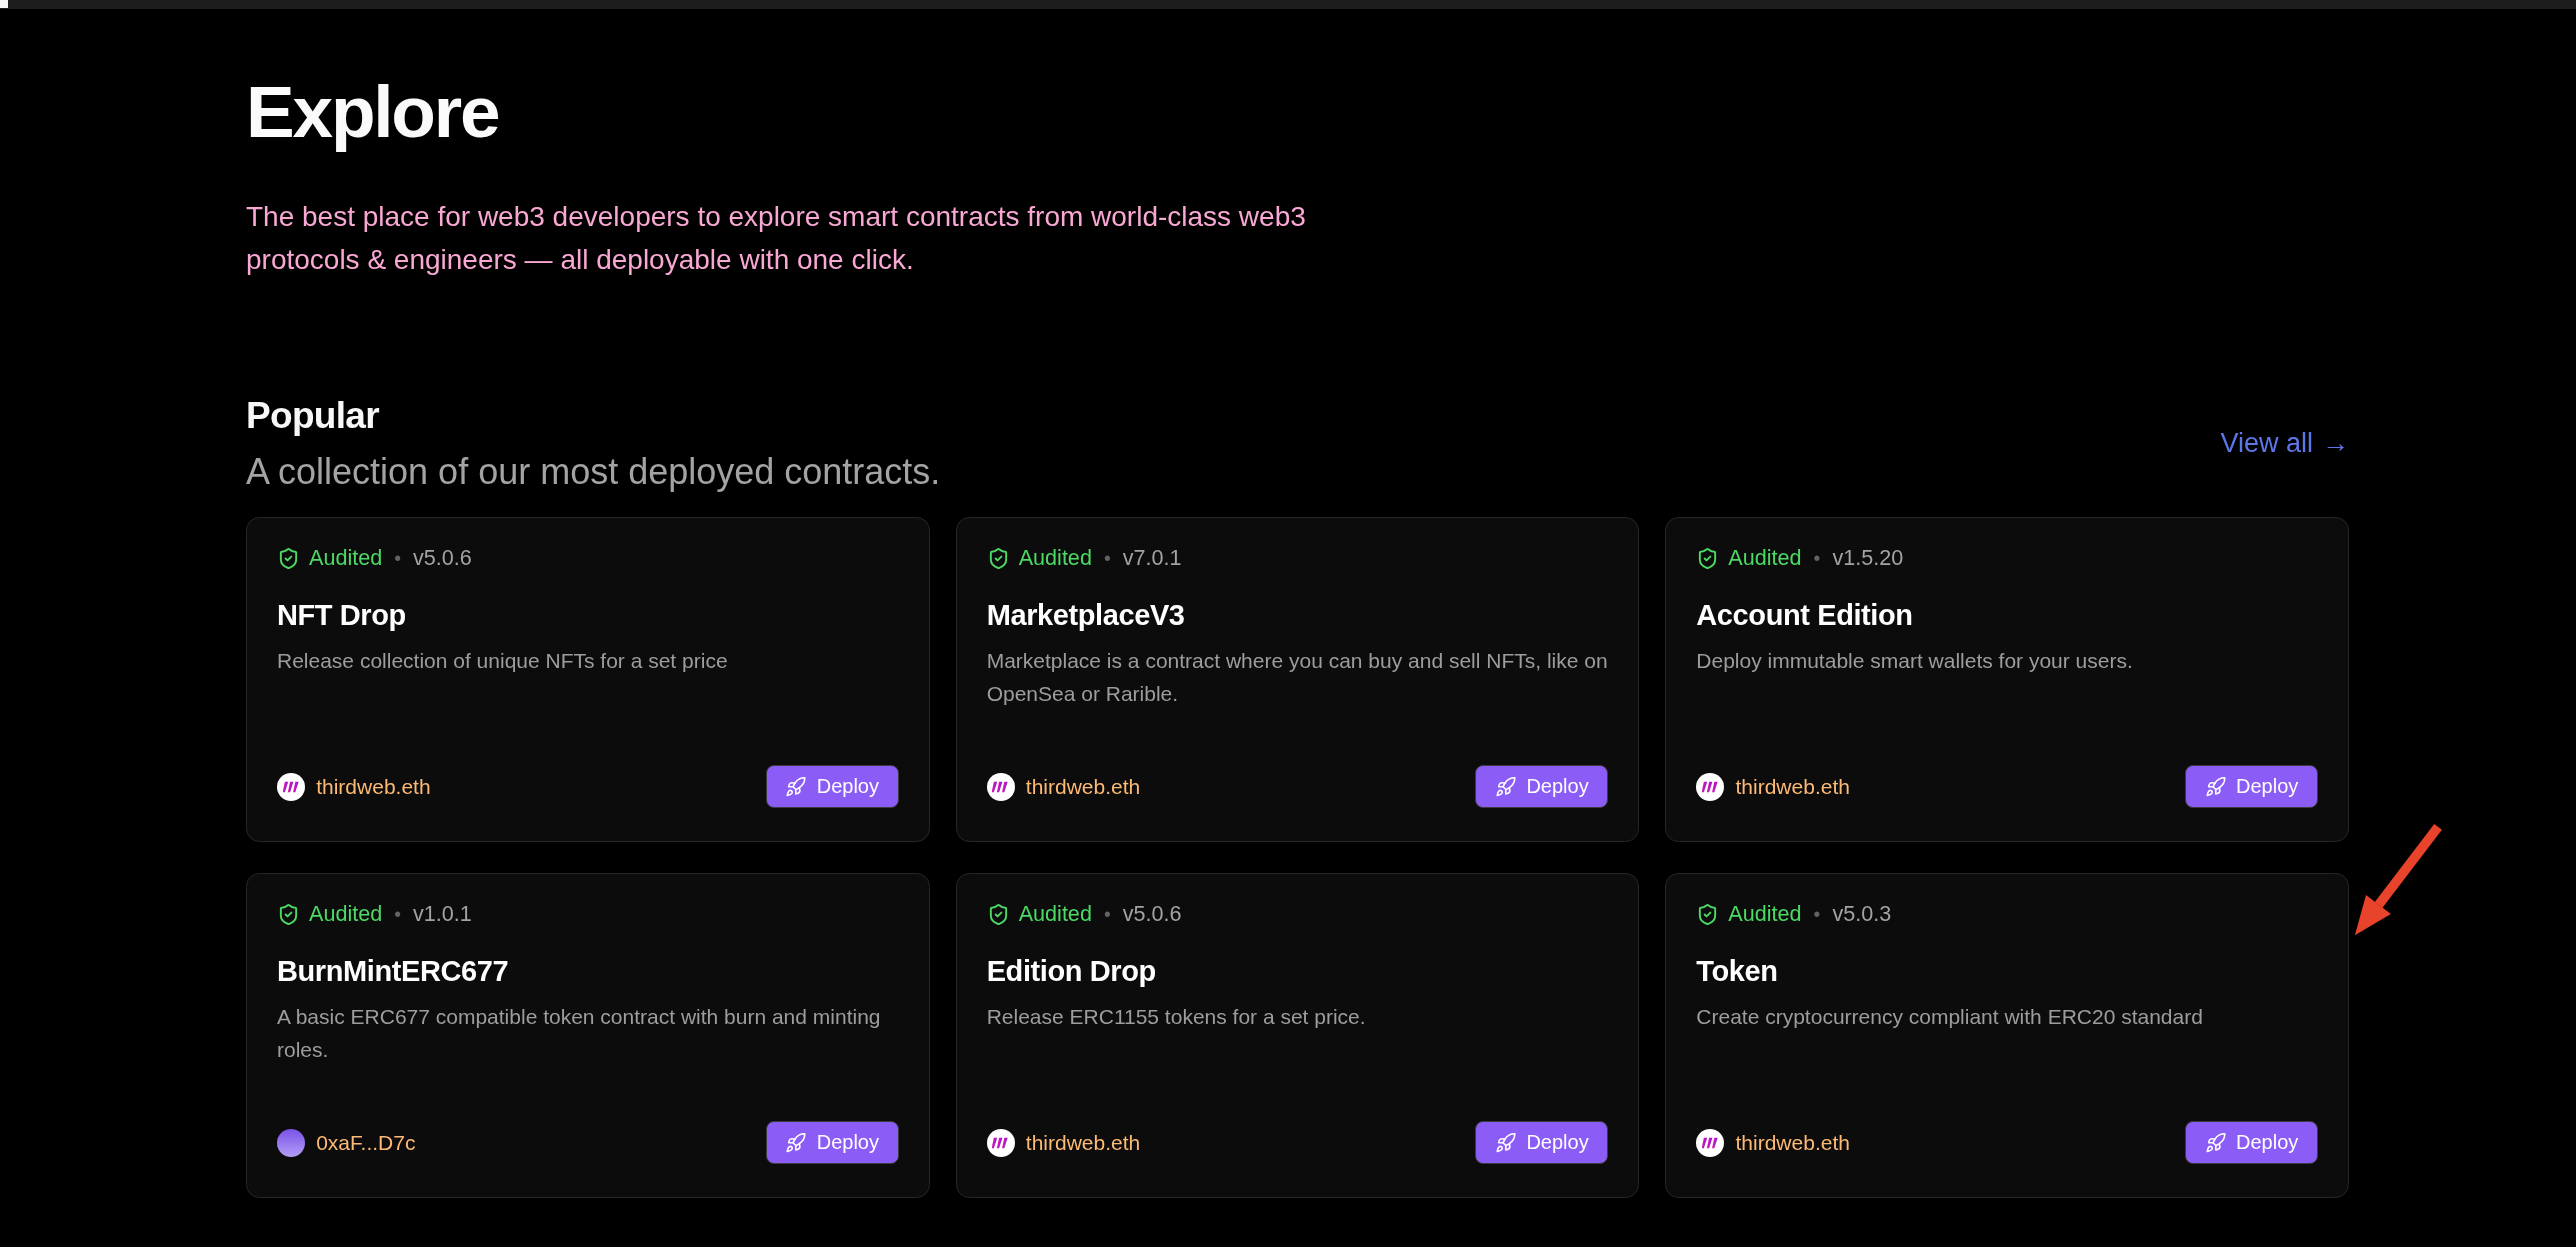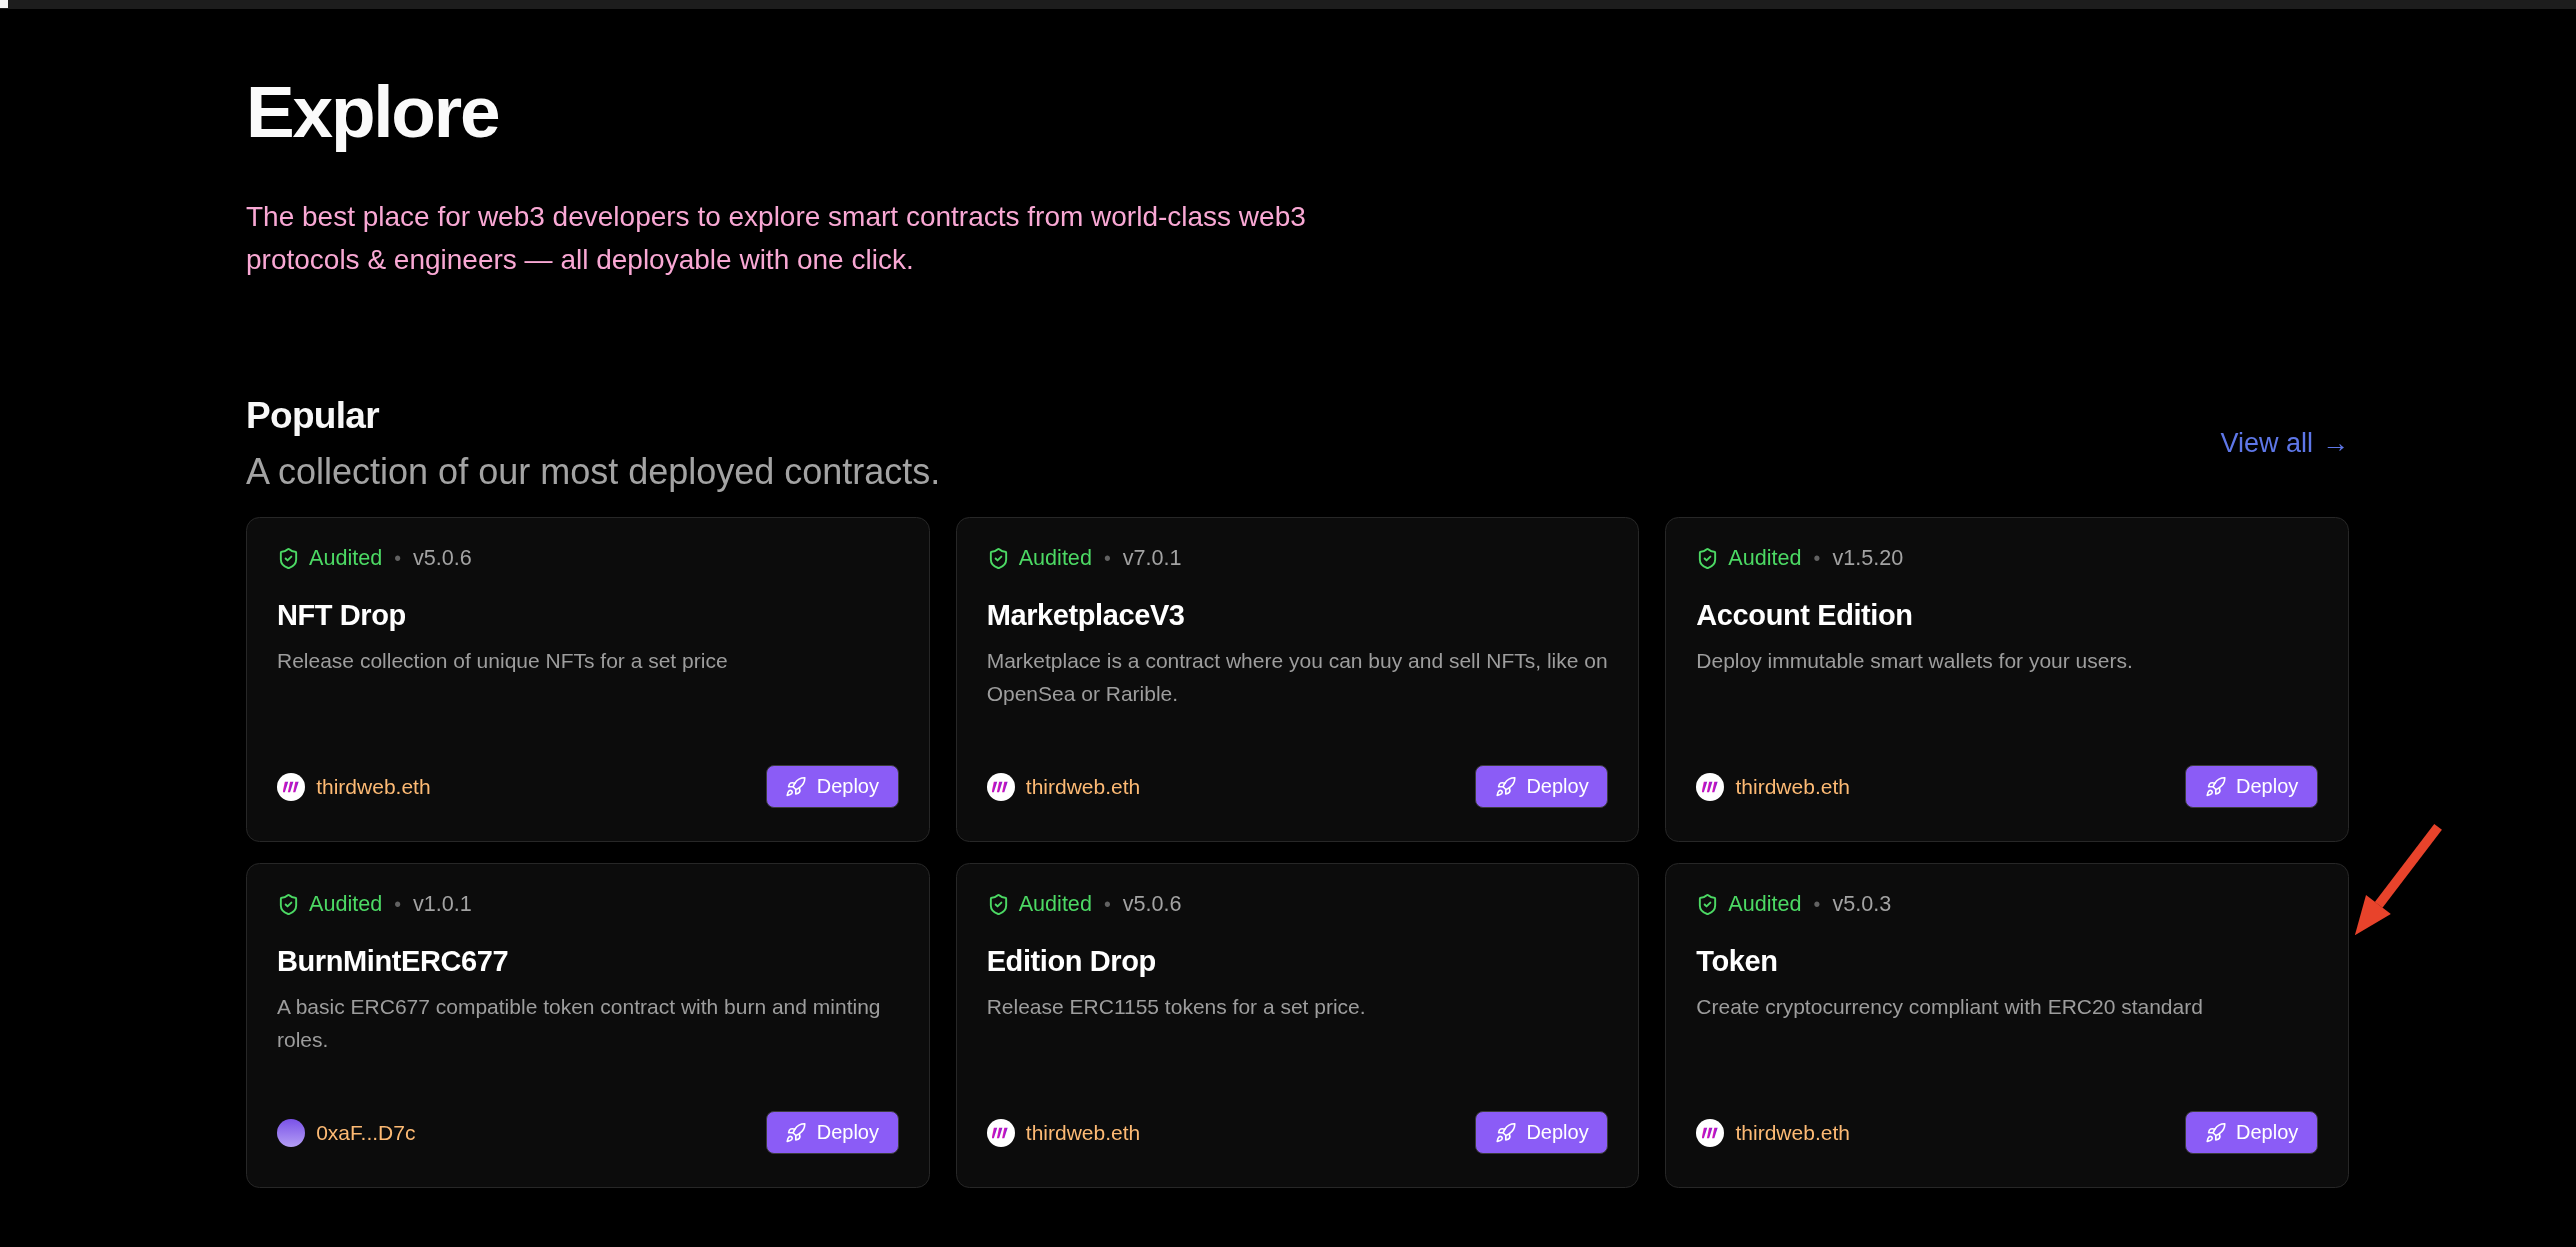--- a/index.html
+++ b/index.html
@@ -33,21 +33,21 @@
   .section-title { font-size: 37px; font-weight: bold; letter-spacing: -0.7px; color: #f7f7f7; line-height: 45px; }
   .section-subtitle { margin-top: 12px; font-size: 36px; line-height: 43px; color: #a3a3a3; }
   .view-all {
     font-size: 27px; color: #5e77e8; text-decoration: none;
     display: inline-flex; align-items: flex-start; gap: 9px; cursor: pointer;
   }
 
   .grid {
     margin-top: 24px;
     display: grid; grid-template-columns: repeat(3, 1fr);
-    gap: 21px 26px; grid-auto-rows: 325px;
+    gap: 31px 26px; grid-auto-rows: 325px;
   }
   .card {
     background: #0c0c0c;
     border: 0.7px solid #272727;
     border-radius: 13.4px;
     padding: 27px 30px 33px 30px;
     display: flex; flex-direction: column;
     cursor: pointer;
   }
   .badge-row { display: flex; align-items: center; gap: 12px; }

